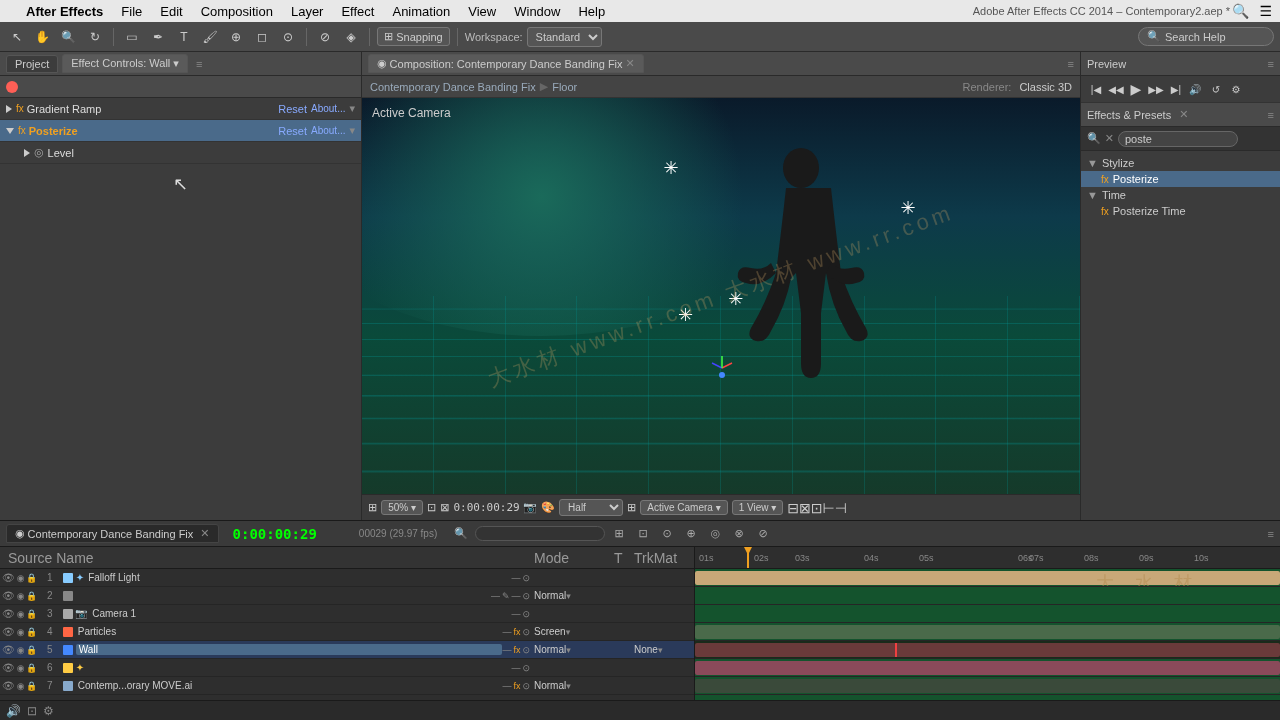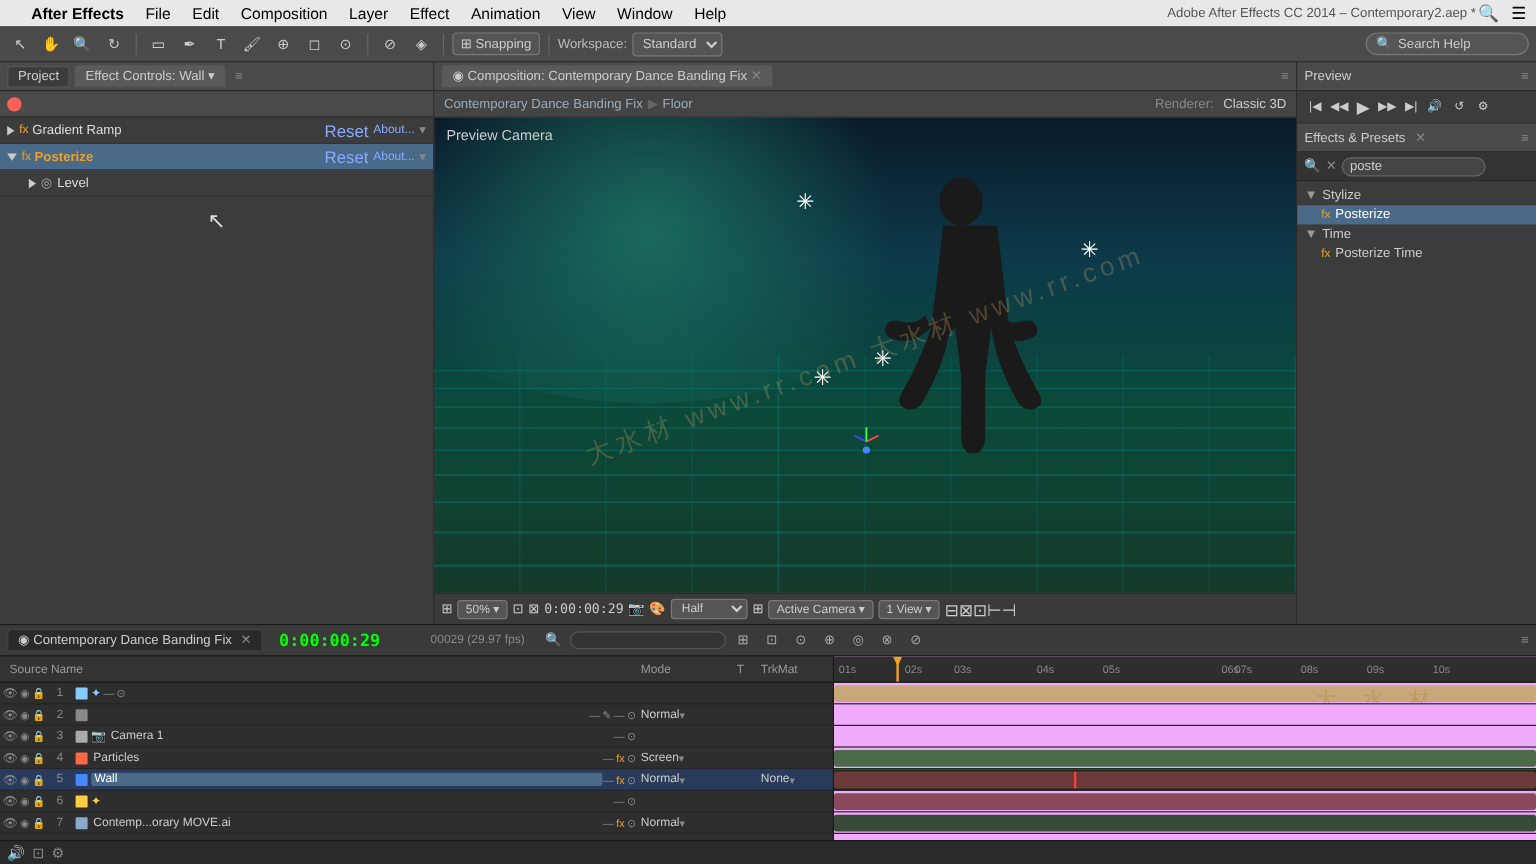--- a/index.html
+++ b/index.html
@@ -33,21 +33,21 @@
     .panel-title-bar { display: flex; align-items: center; height: 22px; background: #4a4a4a; padding: 0 6px; font-size: 11px; color: #bbb; border-bottom: 1px solid #2a2a2a; }
     .close-btn { width: 12px; height: 12px; border-radius: 50%; background: #ff5f56; margin-right: 4px; display: inline-block; }
     .panel-controls-title { font-size: 11px; color: #ccc; flex: 1; }
 
     
     #effect-controls { flex: 1; overflow: hidden; }
     .effect-row { display: flex; align-items: center; height: 22px; padding: 0 6px; border-bottom: 1px solid #333; }
     .effect-row.selected { background: #4a6a8a; }
     .effect-label { color: #f0a020; font-size: 11px; font-weight: bold; }
     .effect-name { color: #ddd; font-size: 11px; }
-    .reset-btn { color: #8af; font-size: 14px; cursor: pointer; margin-left: 6px; padding-left: 16px; }
+    .reset-btn { color: #8af; font-size: 11px; cursor: pointer; margin-left: 6px; padding-left: 16px; }
     .about-btn { color: #8af; font-size: 10px; cursor: pointer; margin-left: 4px; }
     .triangle { display: inline-block; width: 0; height: 0; border-top: 4px solid transparent; border-bottom: 4px solid transparent; border-left: 6px solid #ccc; margin-right: 4px; }
     .triangle.open { border-left: none; border-right: none; border-top: 6px solid #ccc; border-bottom: none; border-left: 4px solid transparent; border-right: 4px solid transparent; }
     .sub-row { padding-left: 24px; }
     .fx-icon { color: #f0a020; margin-right: 3px; font-size: 10px; }
 
     
     #center-panel { flex: 1; background: #3c3c3c; display: flex; flex-direction: column; }
     .comp-header { display: flex; align-items: center; height: 24px; background: #4a4a4a; border-bottom: 1px solid #2a2a2a; padding: 0 6px; gap: 4px; }
     .comp-tab { display: flex; align-items: center; gap: 3px; padding: 2px 8px; background: #3c3c3c; border: 1px solid #555; border-radius: 3px 3px 0 0; color: #ccc; font-size: 11px; cursor: pointer; }
@@ -80,30 +80,30 @@
     #timeline { height: 200px; background: #2a2a2a; border-top: 1px solid #1a1a1a; display: flex; flex-direction: column; }
     .timeline-header { display: flex; align-items: center; height: 26px; background: #3a3a3a; border-bottom: 1px solid #1a1a1a; padding: 0 6px; gap: 6px; }
     .timeline-tab { display: flex; align-items: center; gap: 3px; padding: 2px 8px; background: #2a2a2a; border: 1px solid #444; border-radius: 3px 3px 0 0; color: #ccc; font-size: 11px; }
     .time-display { color: #0f0; font-size: 16px; font-weight: bold; font-family: monospace; }
     .fps-display { color: #888; font-size: 10px; padding-left: 30px; }
     .timeline-tools { display: flex; align-items: center; gap: 4px; margin-left: 8px; }
     .tl-btn { width: 20px; height: 18px; display: flex; align-items: center; justify-content: center; background: transparent; border: none; color: #aaa; cursor: pointer; font-size: 11px; }
     .timeline-body { display: flex; flex: 1; overflow: hidden; }
     .layers-panel { width: 695px; background: #2e2e2e; border-right: 1px solid #1a1a1a; overflow: hidden; }
     .layers-header { display: flex; align-items: center; height: 22px; background: #333; border-bottom: 1px solid #1a1a1a; padding: 0 4px; }
-    .col-header { font-size: 10px; color: #999; padding: 0 4px; }
+    .col-header { font-size: 14px; color: #999; padding: 0 4px; }
     .layer-row { display: flex; align-items: center; height: 18px; border-bottom: 1px solid #252525; }
     .layer-icons { display: flex; align-items: center; gap: 2px; padding: 0 2px; }
     .eye-icon { color: #888; font-size: 10px; }
     .layer-num { width: 20px; color: #888; font-size: 10px; text-align: center; }
     .layer-name { flex: 1; font-size: 10px; color: #ccc; padding: 0 2px; overflow: hidden; white-space: nowrap; }
     .layer-name.selected-layer { background: #4a6a8a; color: white; border-radius: 2px; padding: 0 3px; }
     
     
-    .tracks-panel { flex: 1; background: #f0abfc; overflow: hidden; position: relative; }
+    .tracks-panel { flex: 1; background: #14532d; overflow: hidden; position: relative; }
     .timescale-row { height: 22px; background: #2e2e2e; display: flex; align-items: center; padding: 0 4px; border-bottom: 1px solid #1a1a1a; position: relative; }
     .track-row { height: 18px; border-bottom: 1px solid #252525; position: relative; overflow: hidden; }
     .track-bar { position: absolute; height: 14px; top: 2px; border-radius: 2px; }
     .track-bar.tan { background: #c8a878; }
     .track-bar.green-bar { background: #4a6a4a; }
     .track-bar.red-bar { background: #6a3a3a; }
     .track-bar.pink-bar { background: #8a4a5a; }
     .watermark { position: absolute; top: 0; left: 0; right: 0; bottom: 0; display: flex; align-items: center; justify-content: center; pointer-events: none; z-index: 5; }
     .watermark-text { color: rgba(200,160,100,0.3); font-size: 22px; transform: rotate(-20deg); letter-spacing: 4px; }
 
@@ -226,21 +226,21 @@
     </div>
     <div class="comp-breadcrumb">
       <span class="breadcrumb-item">Contemporary Dance Banding Fix</span>
       <span class="breadcrumb-sep">▶</span>
       <span class="breadcrumb-item">Floor</span>
       <span style="flex:1;"></span>
       <span style="color:#888;">Renderer:</span>
       <span style="color:#ccc; margin-left:4px;">Classic 3D</span>
     </div>
     <div class="viewer-area">
-      <div class="active-camera-label">Preview Camera</div>
+      <div class="active-camera-label">Active Camera</div>
 
       <div class="scene-canvas">
         <div class="scene-bg-arc"></div>
 
         <div style="position:absolute; bottom:0; left:0; right:0; height:50%; overflow:hidden;">
           <div style="width:100%; height:100%; background: repeating-linear-gradient(
             to bottom,
             transparent 0px, transparent 14px,
             rgba(0,150,150,0.3) 14px, rgba(0,150,150,0.3) 15px
           ); transform: perspective(200px) rotateX(30deg); transform-origin: top;"></div>
@@ -397,20 +397,21 @@
 
       <div class="layer-row">
         <div class="layer-icons">
           <span class="eye-icon">👁</span>
           <span style="font-size:9px; color:#888; cursor:pointer;">◉</span>
           <span style="font-size:9px; color:#888; cursor:pointer;">🔒</span>
         </div>
         <span class="layer-num">1</span>
         <span style="display:inline-block; width:10px; height:10px; border-radius:1px; background:#88ccff; margin:0 3px;"></span>
         <span style="color:#88ccff; font-size:10px; margin-right:2px;">✦</span>
+        <span class="layer-name">Falloff Light</span>
         <div style="display:flex; gap:2px; padding-right:4px;">
           <span style="font-size:9px; color:#888; cursor:pointer;">—</span>
           <span style="font-size:9px; color:#888; cursor:pointer;">⊙</span>
         </div>
         <div style="width:80px;"></div>
         <div style="width:20px;"></div>
         <div style="width:60px;"></div>
       </div>
 
       <div class="layer-row">

